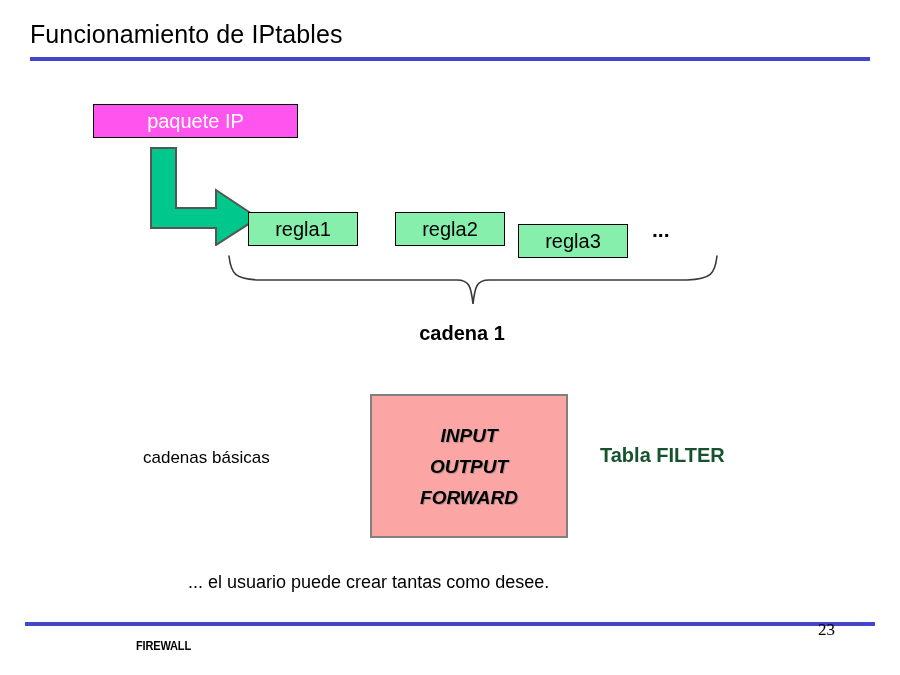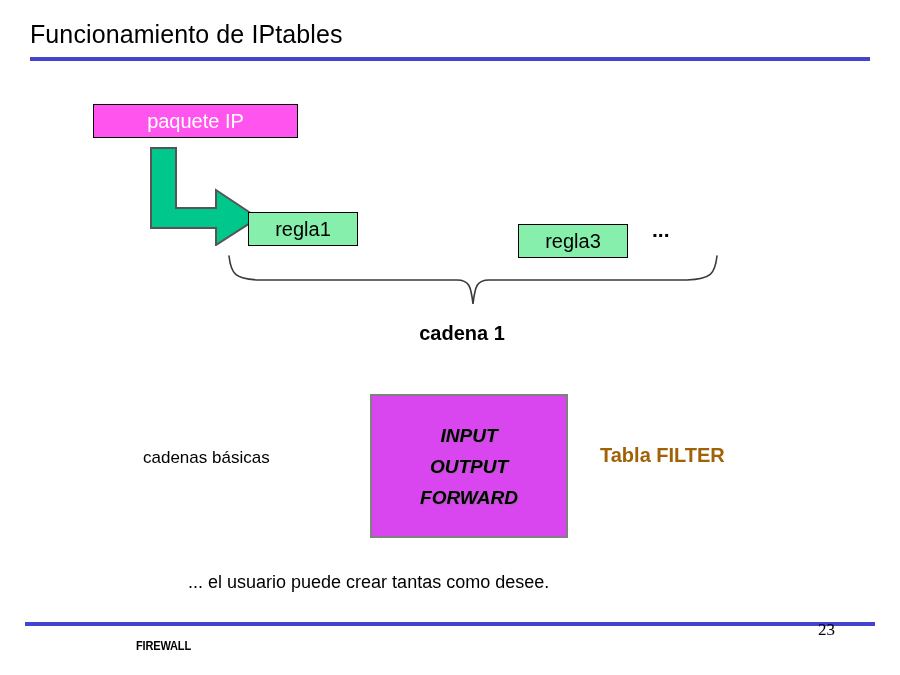--- a/index.html
+++ b/index.html
@@ -133,21 +133,21 @@
   .chain-label-inner { display: inline-block; margin-left: 12px; }
 
   
   .filter-box {
     position: absolute;
     left: 370px;
     top: 394px;
     width: 198px;
     height: 144px;
     box-sizing: border-box;
-    background: #d946ef;
+    background: #fca5a5;
     border: 2px solid #808080;
     display: flex;
     flex-direction: column;
     align-items: center;
     justify-content: center;
     gap: 12px;
   }
   .filter-chain {
     font-size: 19px;
     font-weight: 700;
@@ -165,21 +165,21 @@
     font-weight: 400;
     color: #000000;
     white-space: nowrap;
   }
   .filter-table-label {
     position: absolute;
     left: 600px;
     top: 444px;
     font-size: 20px;
     font-weight: 700;
-    color: #a16207;
+    color: #14532d;
     white-space: nowrap;
   }
 
   .note-line {
     position: absolute;
     left: 180px;
     top: 572px;
     font-size: 18px;
     font-weight: 400;
     color: #000000;
@@ -230,20 +230,23 @@
 
   <div class="elbow-arrow">
     <svg width="114" height="100" viewBox="0 0 114 100" xmlns="http://www.w3.org/2000/svg">
       <path d="M 3 2 L 28 2 L 28 62 L 68 62 L 68 44 L 110 72 L 68 99 L 68 82 L 3 82 Z" fill="#00c88c" stroke="#555555" stroke-width="2" stroke-linejoin="miter"></path>
     </svg>
   </div>
 
   <div class="shadow-box rule-box" id="rule-0">
     <span class="box-label">regla1</span>
   </div>
+  <div class="shadow-box rule-box" id="rule-1">
+    <span class="box-label">regla2</span>
+  </div>
   <div class="shadow-box rule-box" id="rule-2">
     <span class="box-label">regla3</span>
   </div>
   <div class="ellipsis-rules">...</div>
 
   <div class="chain-brace">
     <svg width="496" height="56" viewBox="0 0 496 56" xmlns="http://www.w3.org/2000/svg">
       <path d="M 4 4 C 6 22 10 27 34 28 L 232 28 C 244 28 246 34 248 52
                C 250 34 252 28 264 28 L 462 28 C 486 27 490 22 492 4" fill="none" stroke="#3a3a3a" stroke-width="1.6" stroke-linecap="round"></path>
     </svg>

